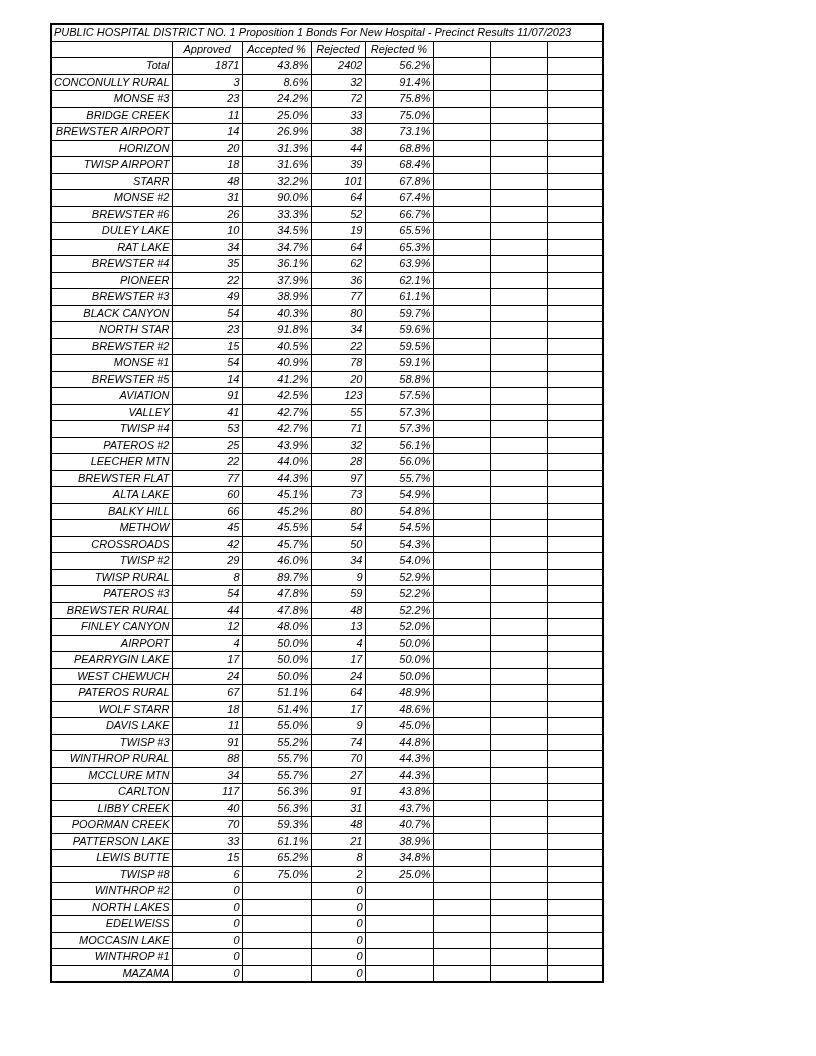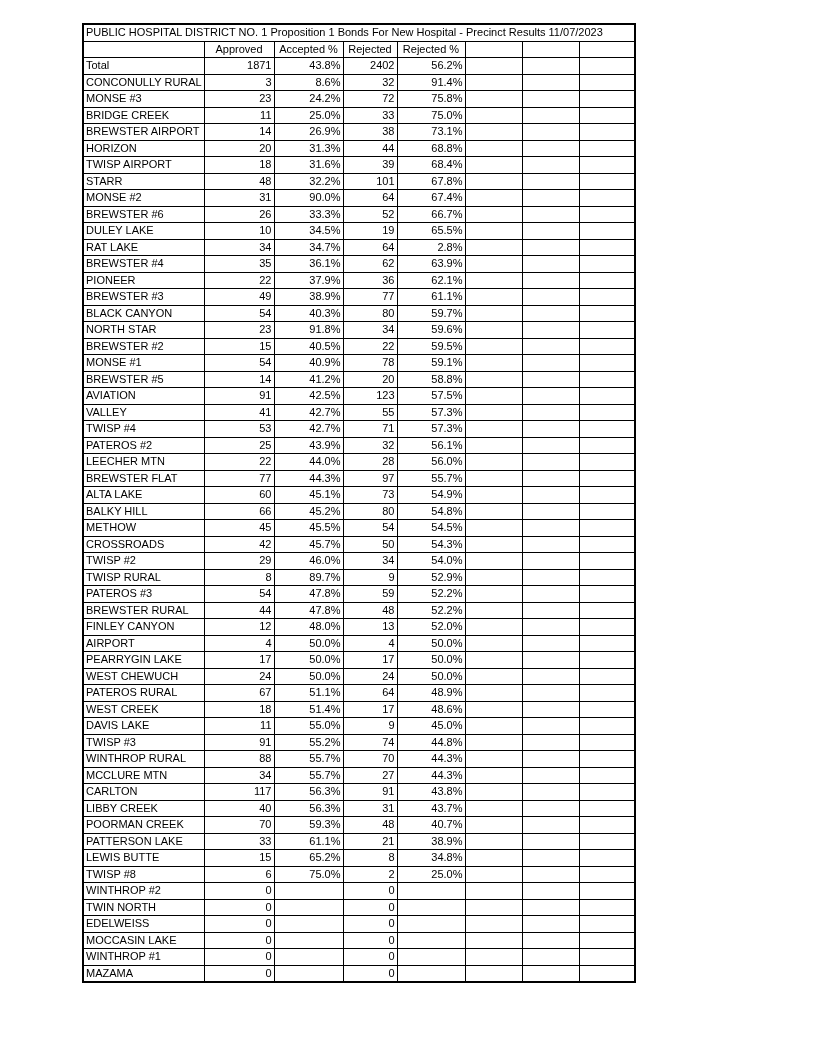--- a/index.html
+++ b/index.html
@@ -9,44 +9,45 @@
   }
   body {
     width: 816px;
     height: 1056px;
     position: relative;
     font-family: "Liberation Sans", sans-serif;
     color: #000000;
   }
   table.sheet {
     position: absolute;
-    left: 82px;
+    left: 50px;
     top: 23px;
     border-collapse: collapse;
     table-layout: fixed;
     width: 552px;
     border: 2px solid #000000;
+    font-style: italic;
   }
   table.sheet td {
     border: 1px solid #000000;
     height: 15.5px;
     font-size: 11px;
     line-height: 1;
     vertical-align: middle;
     padding: 0 2px;
     overflow: hidden;
     white-space: nowrap;
     background: #ffffff;
   }
   td.title-cell {
     font-size: 10.5px;
     padding-left: 3px;
   }
   td.name {
-    text-align: left;
+    text-align: right;
   }
   td.num {
     text-align: right;
     padding-right: 3px;
   }
   td.hdr {
     text-align: center;
   }
 </style>
 </head>
@@ -185,21 +186,21 @@
     <td class="num">65.5%</td>
     <td class="num"></td>
     <td class="num"></td>
     <td class="num"></td>
   </tr>
       <tr>
     <td class="name">RAT LAKE</td>
     <td class="num">34</td>
     <td class="num">34.7%</td>
     <td class="num">64</td>
-    <td class="num">2.8%</td>
+    <td class="num">65.3%</td>
     <td class="num"></td>
     <td class="num"></td>
     <td class="num"></td>
   </tr>
       <tr>
     <td class="name">BREWSTER #4</td>
     <td class="num">35</td>
     <td class="num">36.1%</td>
     <td class="num">62</td>
     <td class="num">63.9%</td>
@@ -461,21 +462,21 @@
     <td class="name">PATEROS RURAL</td>
     <td class="num">67</td>
     <td class="num">51.1%</td>
     <td class="num">64</td>
     <td class="num">48.9%</td>
     <td class="num"></td>
     <td class="num"></td>
     <td class="num"></td>
   </tr>
       <tr>
-    <td class="name">WEST CREEK</td>
+    <td class="name">WOLF STARR</td>
     <td class="num">18</td>
     <td class="num">51.4%</td>
     <td class="num">17</td>
     <td class="num">48.6%</td>
     <td class="num"></td>
     <td class="num"></td>
     <td class="num"></td>
   </tr>
       <tr>
     <td class="name">DAVIS LAKE</td>
@@ -581,21 +582,21 @@
     <td class="name">WINTHROP #2</td>
     <td class="num">0</td>
     <td class="num"></td>
     <td class="num">0</td>
     <td class="num"></td>
     <td class="num"></td>
     <td class="num"></td>
     <td class="num"></td>
   </tr>
       <tr>
-    <td class="name">TWIN NORTH</td>
+    <td class="name">NORTH LAKES</td>
     <td class="num">0</td>
     <td class="num"></td>
     <td class="num">0</td>
     <td class="num"></td>
     <td class="num"></td>
     <td class="num"></td>
     <td class="num"></td>
   </tr>
       <tr>
     <td class="name">EDELWEISS</td>

